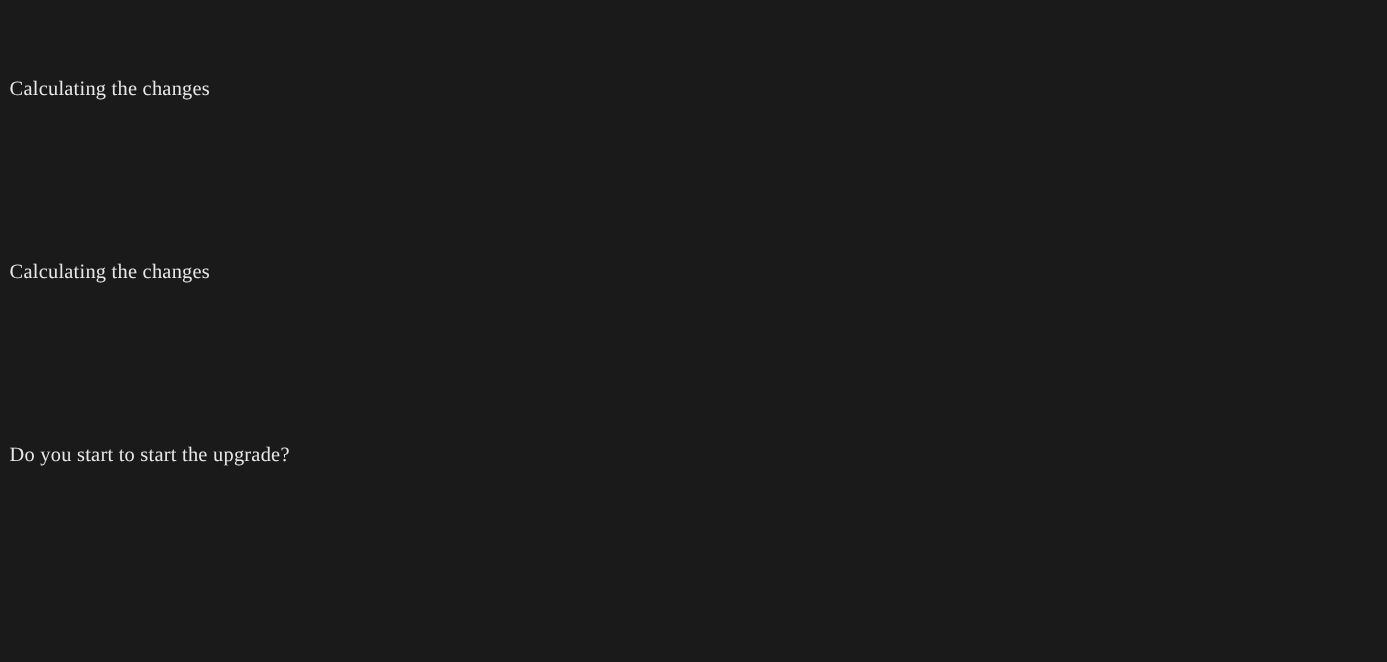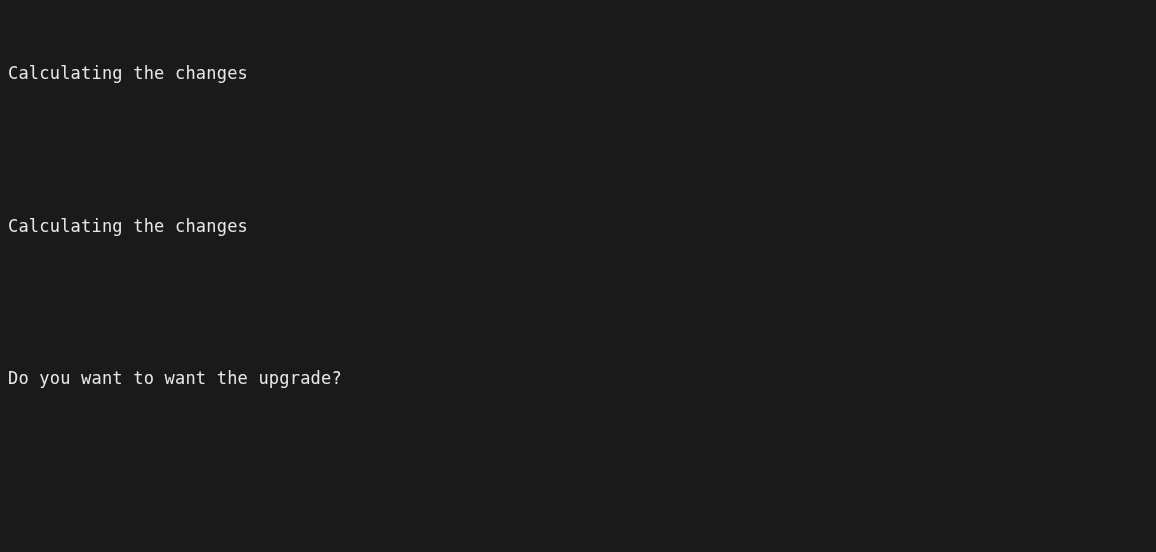--- a/index.html
+++ b/index.html
@@ -17,34 +17,35 @@
       width: 1156px;
       height: 552px;
       overflow: hidden;
     }
     .terminal {
       white-space: pre-wrap;
       letter-spacing: 0.2px;
     }
     .line {
       min-height: 25px;
+      font-family: Liberation Serif, serif;
     }
     .blank-line {
       height: 25px;
     }
   </style>
 </head>
 <body>
 
 <div class="terminal">
   <div class="line">Calculating the changes</div>
   <div class="blank-line"></div>
   <div class="line">Calculating the changes</div>
   <div class="blank-line"></div>
-  <div class="line">Do you want to want the upgrade?</div>
+  <div class="line">Do you start to start the upgrade?</div>
   <div class="blank-line"></div>
   <div class="blank-line"></div>
   
   
   
   
   
   
   
   

